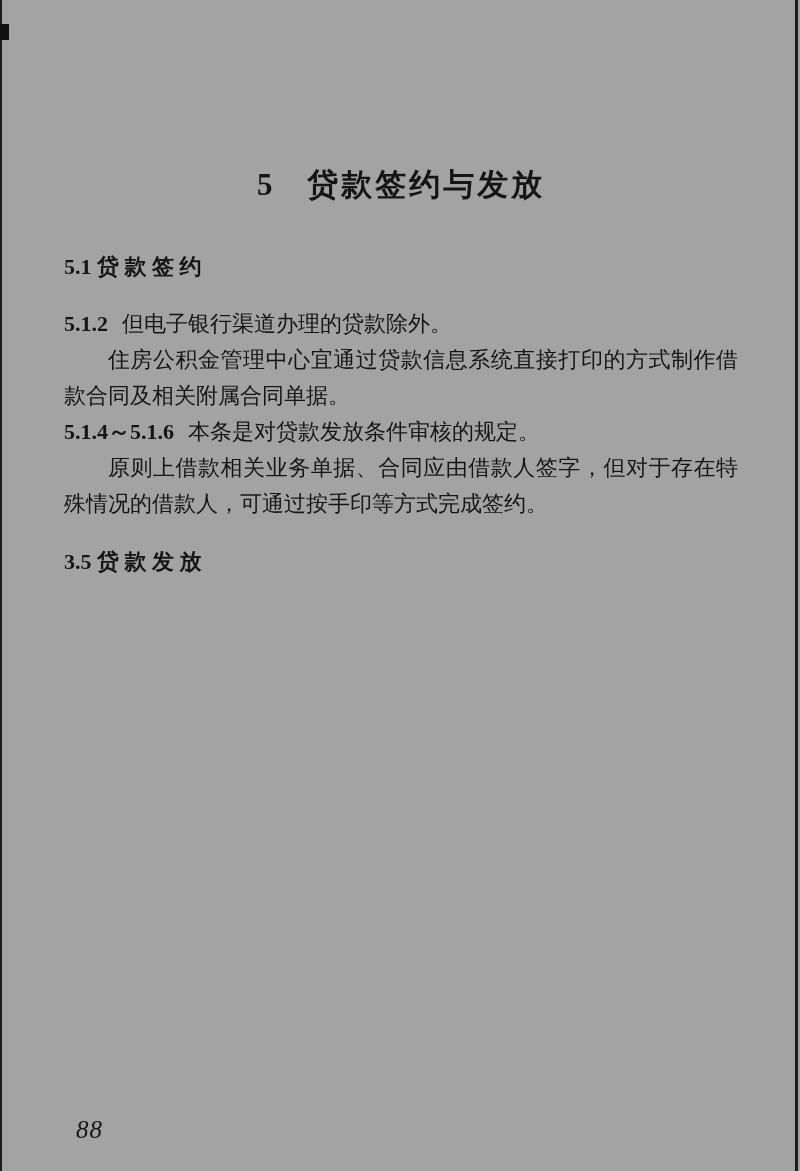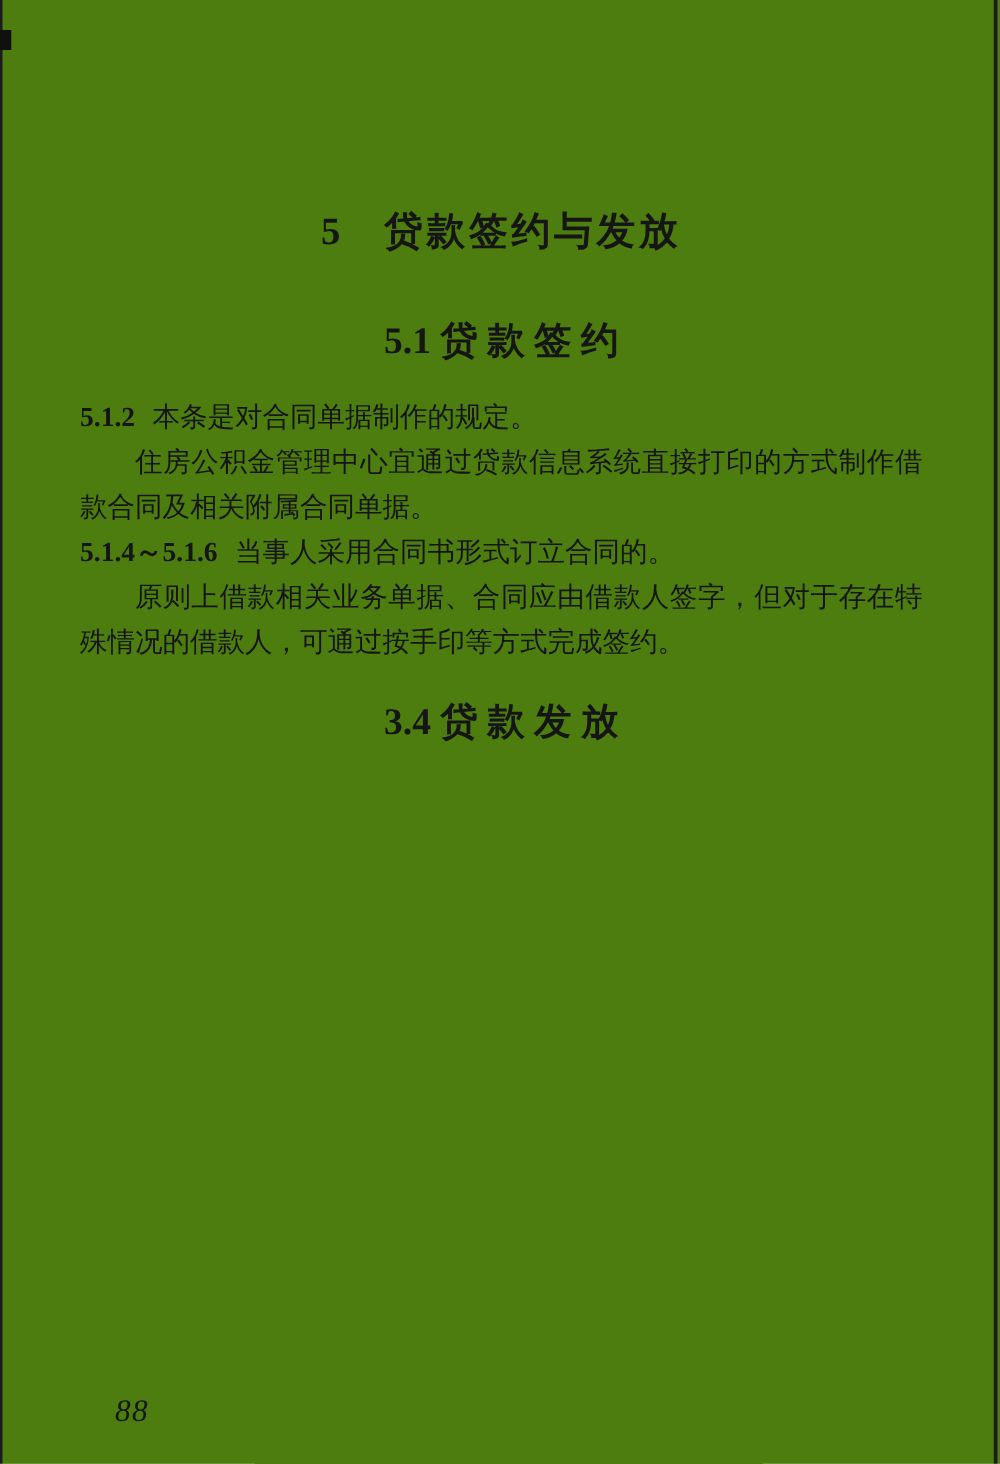--- a/index.html
+++ b/index.html
@@ -10,21 +10,21 @@
     width: 800px;
     height: 1171px;
     background: #f4f3f0;
     position: relative;
     font-family: "Liberation Serif", "DejaVu Serif", serif;
     color: #151515;
   }
   .page {
     position: absolute;
     inset: 0;
-    background: #4d7c0f;
+    background: #a3a3a3;
     overflow: hidden;
     padding-left: 12px;
   }
   .edge {
     position: absolute;
     top: 0;
     height: 100%;
     background: #1c1c1c;
   }
   .edge-left  { left: 0;  width: 2px; }
@@ -49,22 +49,22 @@
     font-size: 31px;
     font-weight: bold;
     letter-spacing: 3px;
     line-height: 1.2;
   }
   h1.chapter .chapter-num {
     margin-right: 24px;
     letter-spacing: 0;
   }
   h2.section {
-    text-align: center;
-    font-size: 30px;
+    text-align: left;
+    font-size: 22px;
     font-weight: bold;
     margin: 50px 0 24px 0;
     line-height: 1.3;
   }
   h2.section.second {
     margin: 26px 0 20px 0;
   }
   p.para {
     font-size: 22px;
     line-height: 36px;
@@ -76,21 +76,21 @@
     font-weight: bold;
   }
   p.para .label:not(:empty) {
     margin-right: 14px;
   }
   p.para.indent {
     text-indent: 2em;
   }
   .pageno {
     position: absolute;
-    left: 92px;
+    left: 76px;
     top: 1116px;
     font-size: 25px;
     font-style: italic;
     letter-spacing: 1px;
   }
 </style>
 </head>
 <body>
 
 <div class="page">
@@ -101,31 +101,31 @@
   <div class="content">
 
     <h1 class="chapter">
       <span class="chapter-num">5</span>
       <span class="chapter-title">贷款签约与发放</span>
     </h1>
 
     <h2 class="section">5.1  贷 款 签 约</h2>
 
     <p class="para">
-      <span class="label">5.1.2</span><span>本条是对合同单据制作的规定。</span>
+      <span class="label">5.1.2</span><span>但电子银行渠道办理的贷款除外。</span>
     </p>
     <p class="para indent">
       <span class="label"></span><span>住房公积金管理中心宜通过贷款信息系统直接打印的方式制作借款合同及相关附属合同单据。</span>
     </p>
     <p class="para">
-      <span class="label">5.1.4～5.1.6</span><span>当事人采用合同书形式订立合同的。</span>
+      <span class="label">5.1.4～5.1.6</span><span>本条是对贷款发放条件审核的规定。</span>
     </p>
     <p class="para indent">
       <span class="label"></span><span>原则上借款相关业务单据、合同应由借款人签字，但对于存在特殊情况的借款人，可通过按手印等方式完成签约。</span>
     </p>
 
-    <h2 class="section second">3.4  贷 款 发 放</h2>
+    <h2 class="section second">3.5  贷 款 发 放</h2>
 
 
   </div>
 
   <div class="pageno">88</div>
 </div>
 
 </body></html>

